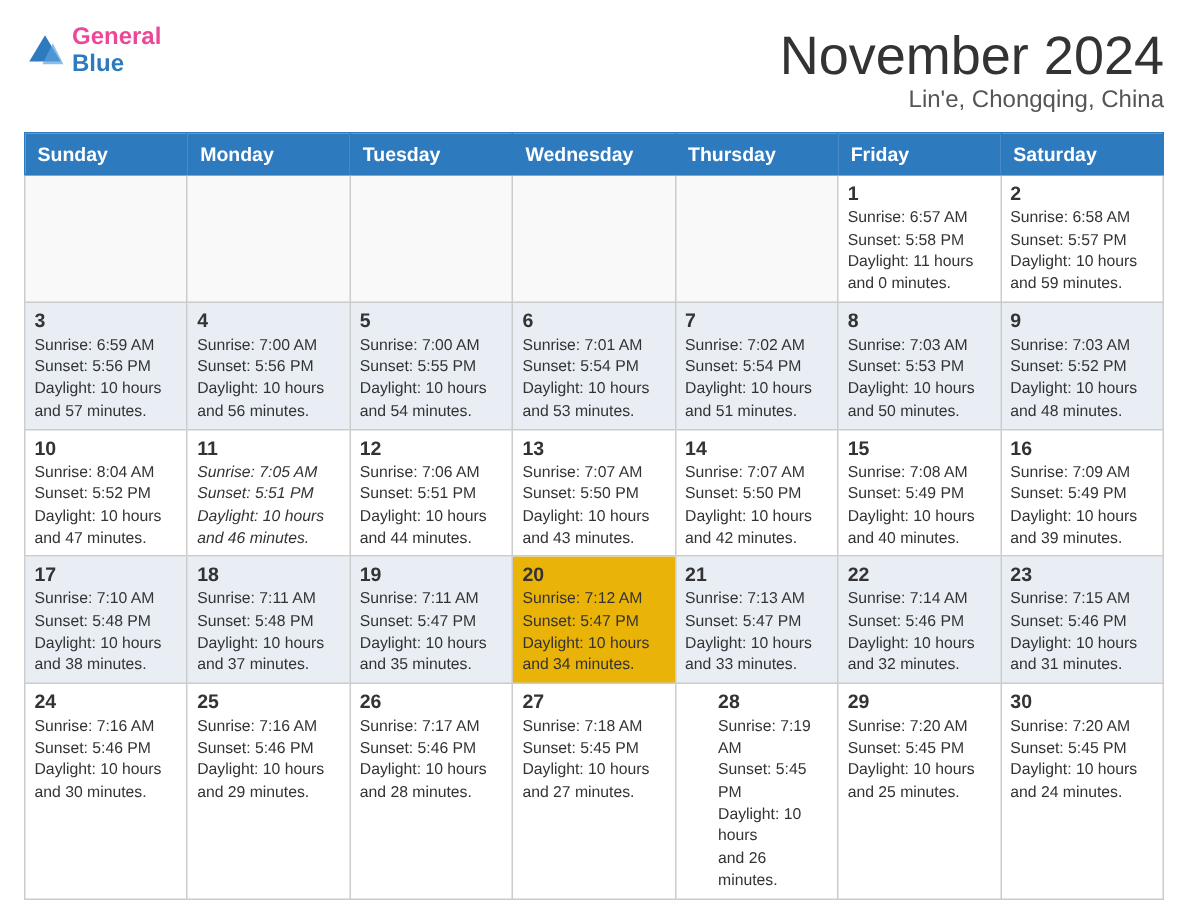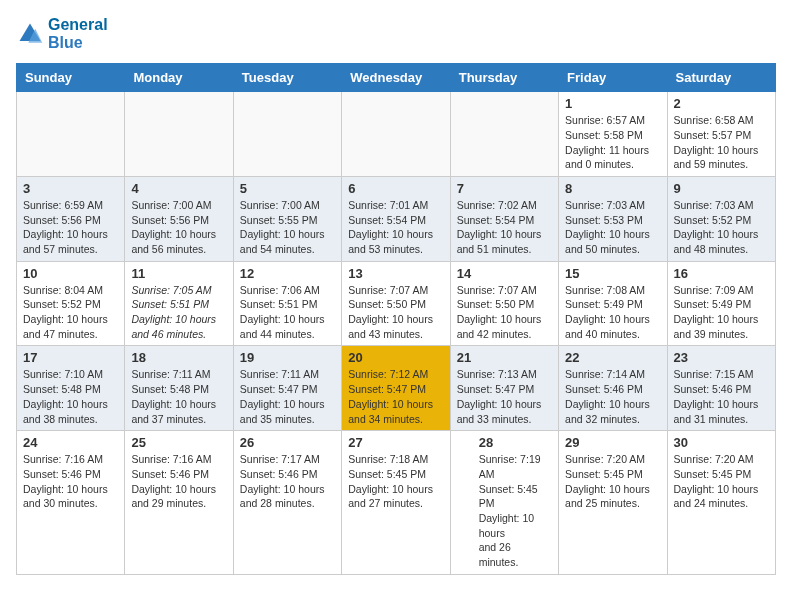--- a/index.html
+++ b/index.html
@@ -22,21 +22,21 @@
       gap: 4px;
     }
     .logo-text {
       display: flex;
       flex-direction: column;
       line-height: 1.1;
     }
     .logo-general {
       font-size: 16px;
       font-weight: bold;
-      color: #0369a1;
+      color: #ec4899;
     }
     .logo-blue {
       font-size: 16px;
       font-weight: bold;
       color: #2e7abf;
     }
     .logo-icon {
       width: 28px;
       height: 28px;
     }
@@ -104,20 +104,22 @@
     <svg class="logo-icon" viewBox="0 0 32 32" xmlns="http://www.w3.org/2000/svg">
       <polygon points="16,4 28,24 4,24" fill="#2e7abf"></polygon>
       <polygon points="22,10 30,26 14,26" fill="#5ba3e0" opacity="0.7"></polygon>
     </svg>
     <div class="logo-text">
       <span class="logo-general">General</span>
       <span class="logo-blue">Blue</span>
     </div>
   </div>
   <div class="title-block">
+    <div class="month-title">November 2024</div>
+    <div class="location">Lin'e, Chongqing, China</div>
   </div>
 </div>
 
 <table class="calendar">
   <thead>
     <tr>
     <th>Sunday</th>
         <th>Monday</th>
         <th>Tuesday</th>
         <th>Wednesday</th>

